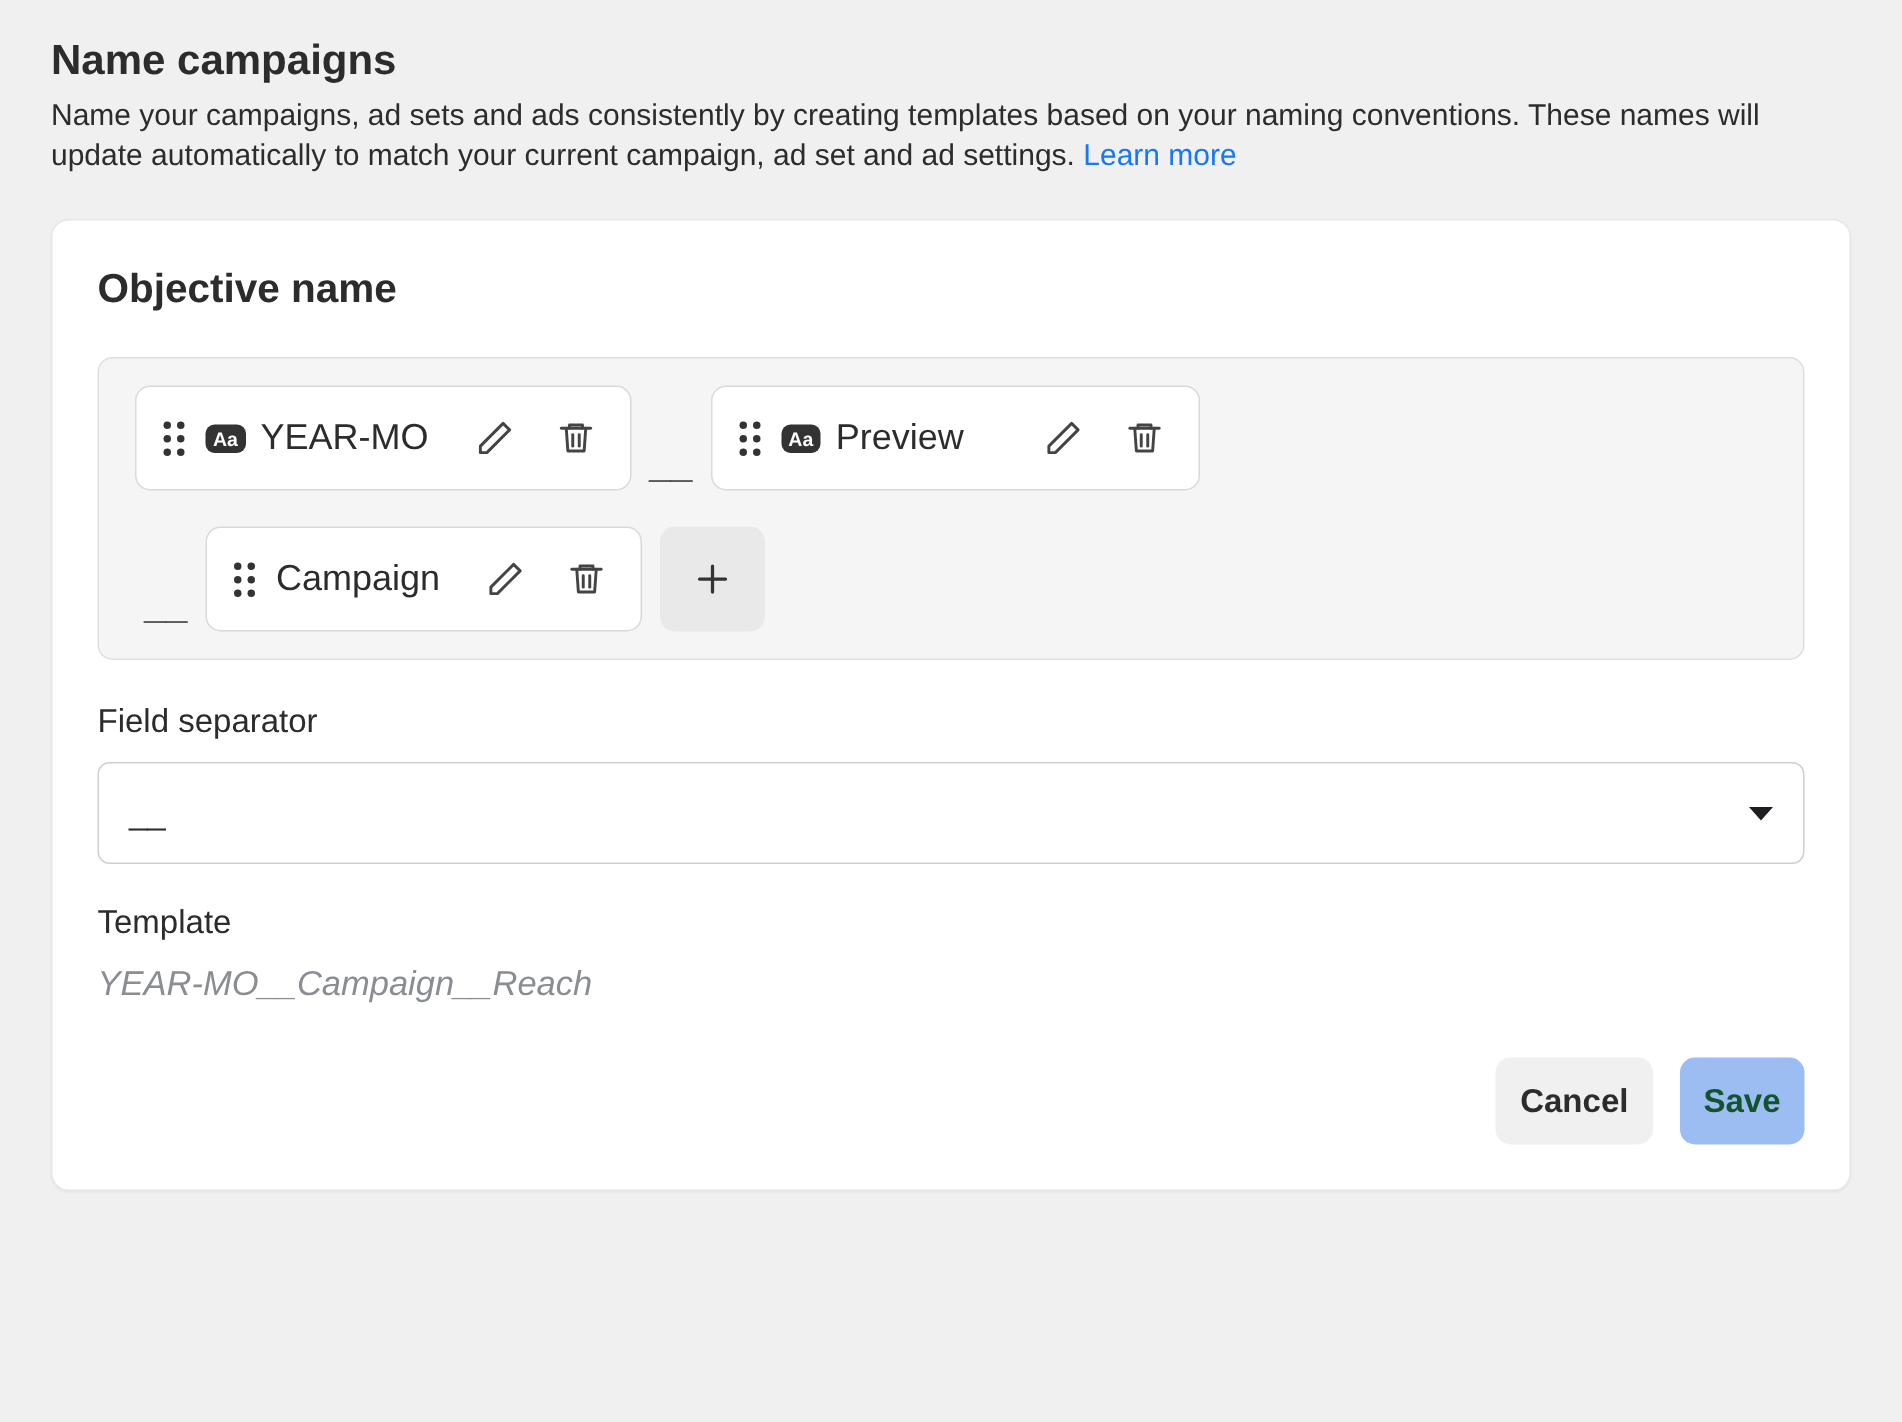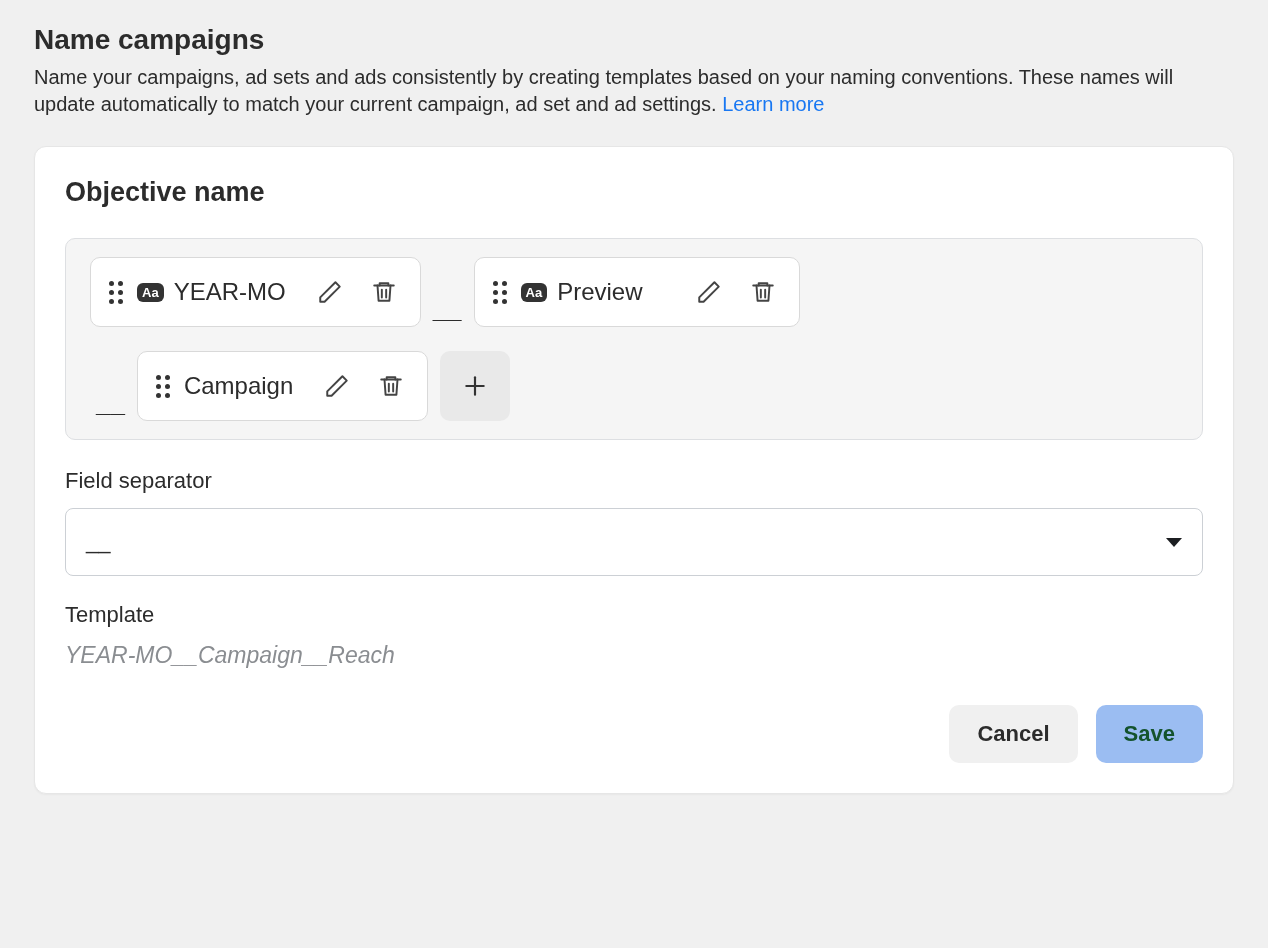--- a/index.html
+++ b/index.html
@@ -157,21 +157,21 @@
     font-style: italic;
   }
   .footer-actions {
     display: flex;
     justify-content: flex-end;
     gap: 18px;
     margin-top: 36px;
   }
   .btn {
     height: 58px;
-    padding: 0 28px;
+    padding: 0 16px;
     border-radius: 10px;
     font-size: 22px;
     font-weight: 600;
     display: flex;
     align-items: center;
     justify-content: center;
     cursor: pointer;
     border: none;
   }
   .btn-secondary {

